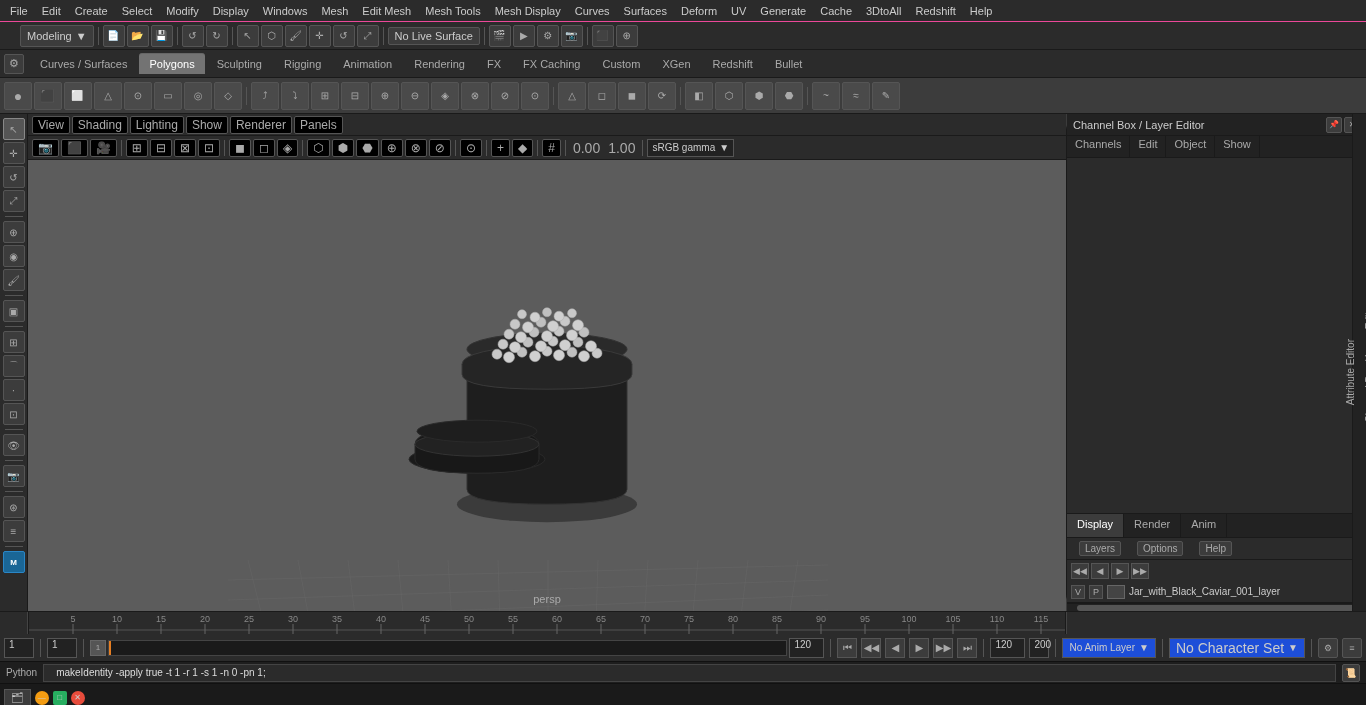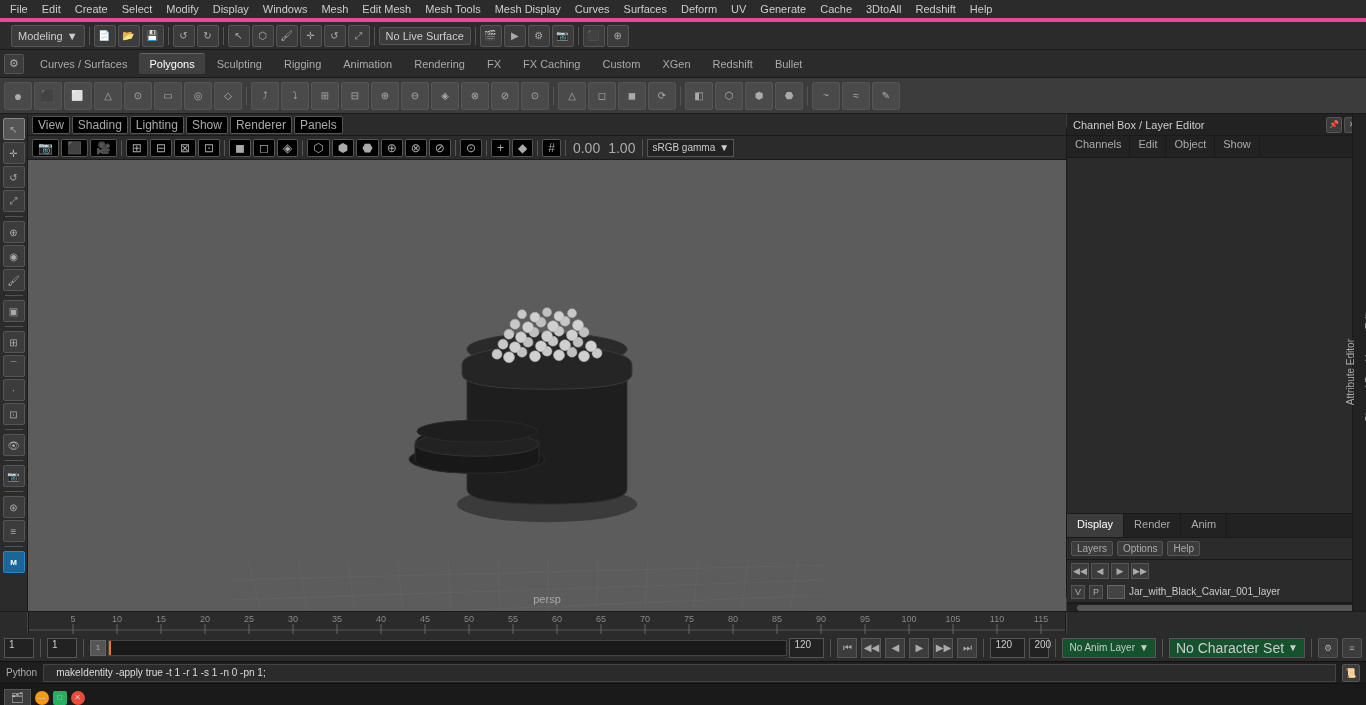--- a/index.html
+++ b/index.html
@@ -1,32 +1,32 @@
 <!DOCTYPE html>
 <html><head>
   <meta charset="utf-8">
   <style>
     * { margin: 0; padding: 0; box-sizing: border-box; }
     body { width: 1366px; height: 705px; background: #3c3c3c; font-family: Arial, sans-serif; font-size: 11px; color: #ccc; overflow: hidden; }
 
     
-    #menu-bar { display: flex; align-items: center; height: 22px; background: #2b2b2b; border-bottom: 4px solid #ec4899; padding: 0 4px; gap: 2px; }
+    #menu-bar { display: flex; align-items: center; height: 22px; background: #2b2b2b; border-bottom: 1px solid #ec4899; padding: 0 4px; gap: 2px; }
     .menu-item { padding: 2px 6px; color: #ccc; cursor: pointer; font-size: 11px; white-space: nowrap; }
 
     
-    #toolbar1 { display: flex; align-items: center; height: 28px; background: #2b2b2b; border-bottom: 1px solid #1a1a1a; padding: 0 11px; gap: 2px; }
+    #toolbar1 { display: flex; align-items: center; height: 28px; background: #2b2b2b; border-bottom: 1px solid #1a1a1a; padding: 0 20px; gap: 2px; }
     .toolbar-btn { width: 22px; height: 22px; background: #3c3c3c; border: 1px solid #555; color: #aaa; display: flex; align-items: center; justify-content: center; cursor: pointer; font-size: 10px; border-radius: 2px; }
     .toolbar-dropdown { height: 22px; background: #3c3c3c; border: 1px solid #555; color: #ccc; padding: 0 6px; font-size: 11px; display: flex; align-items: center; gap: 4px; cursor: pointer; border-radius: 2px; }
     .toolbar-sep { width: 1px; height: 18px; background: #555; margin: 0 2px; }
     .toolbar-label { padding: 2px 6px; background: #3c3c3c; border: 1px solid #555; color: #ccc; font-size: 11px; border-radius: 2px; white-space: nowrap; }
 
     
     #tab-bar { display: flex; align-items: center; height: 28px; background: #2b2b2b; border-bottom: 1px solid #1a1a1a; padding: 0 4px; gap: 2px; }
     .tab { padding: 4px 10px; color: #aaa; cursor: pointer; font-size: 11px; border-radius: 3px 3px 0 0; white-space: nowrap; }
-    .tab.active { background: #404040; color: #fff; border-top: 1px solid #666; }
+    .tab.active { background: #737373; color: #fff; border-top: 1px solid #666; }
     .tab-settings-btn { width: 20px; height: 20px; background: #3c3c3c; border: 1px solid #555; color: #aaa; display: flex; align-items: center; justify-content: center; cursor: pointer; border-radius: 2px; margin-right: 4px; }
 
     
     #main-area { display: flex; height: calc(705px - 22px - 28px - 28px - 28px - 28px); }
 
     
     #left-toolbar { width: 28px; background: #2b2b2b; border-right: 1px solid #1a1a1a; display: flex; flex-direction: column; align-items: center; padding: 4px 2px; gap: 2px; }
     .lt-btn { width: 22px; height: 22px; background: #3c3c3c; border: 1px solid #555; color: #aaa; display: flex; align-items: center; justify-content: center; cursor: pointer; font-size: 10px; border-radius: 2px; }
     .lt-btn.active { background: #555; border-color: #888; }
     .lt-sep { width: 18px; height: 1px; background: #555; margin: 2px 0; }
@@ -45,21 +45,21 @@
 
     
     #right-panel { width: 300px; background: #2b2b2b; border-left: 1px solid #1a1a1a; display: flex; flex-direction: column; border-radius: 17px; }
     #channel-box-header { display: flex; align-items: center; justify-content: space-between; height: 22px; background: #222; border-bottom: 1px solid #1a1a1a; padding: 0 6px; }
     #channel-box-tabs { display: flex; height: 22px; }
     .cb-tab { padding: 2px 8px; color: #aaa; cursor: pointer; font-size: 11px; border-right: 1px solid #1a1a1a; }
     #channel-box-content { flex: 1; background: #2b2b2b; }
     .cb-tab-row { display: flex; height: 24px; background: #222; border-top: 1px solid #1a1a1a; }
     .cb-bottom-tab { padding: 4px 10px; color: #aaa; font-size: 11px; cursor: pointer; border-right: 1px solid #1a1a1a; }
     .cb-bottom-tab.active { background: #3c3c3c; color: #fff; }
-    .cb-options-row { display: flex; align-items: center; height: 22px; background: #2b2b2b; border-top: 1px solid #1a1a1a; padding: 0 4px; gap: 4px; }
+    .cb-options-row { display: flex; align-items: center; height: 22px; background: #2b2b2b; border-top: 1px solid #1a1a1a; padding: 0 12px; gap: 16px; }
     .cb-opt-btn { padding: 1px 5px; background: #3c3c3c; border: 1px solid #555; color: #aaa; font-size: 10px; cursor: pointer; border-radius: 2px; }
     .layer-arrow-row { display: flex; align-items: center; height: 22px; background: #2b2b2b; border-top: 1px solid #1a1a1a; padding: 0 4px; gap: 2px; }
     .la-btn { width: 18px; height: 16px; background: #3c3c3c; border: 1px solid #555; color: #aaa; font-size: 9px; display: flex; align-items: center; justify-content: center; cursor: pointer; }
     .layer-row { display: flex; align-items: center; height: 22px; background: #2b2b2b; border-bottom: 1px solid #1a1a1a; padding: 0 4px; gap: 4px; }
     .layer-v-btn { width: 14px; height: 14px; background: #3c3c3c; border: 1px solid #555; color: #aaa; font-size: 9px; display: flex; align-items: center; justify-content: center; cursor: pointer; }
     .layer-name { flex: 1; color: #ccc; font-size: 11px; }
     .layer-scroll { height: 8px; background: #222; border-top: 1px solid #1a1a1a; position: relative; }
     .layer-scroll-bar { position: absolute; left: 10px; right: 10px; top: 1px; height: 6px; background: #555; border-radius: 3px; }
 
     
@@ -67,21 +67,21 @@
     .ae-label { color: #aaa; font-size: 10px; writing-mode: vertical-lr; transform: rotate(180deg); white-space: nowrap; padding: 4px; }
 
     
     #timeline { height: 28px; background: #2b2b2b; border-top: 1px solid #1a1a1a; display: flex; align-items: center; padding: 0 0; position: relative; }
     #timeline-ruler { flex: 1; height: 28px; background: #2b2b2b; position: relative; overflow: hidden; border-left: 1px solid #1a1a1a; border-right: 1px solid #1a1a1a; }
 
     
     #bottom-bar { height: 28px; background: #2b2b2b; border-top: 1px solid #1a1a1a; display: flex; align-items: center; padding: 0 4px; gap: 4px; }
     .bb-field { height: 20px; background: #222; border: 1px solid #555; color: #ccc; font-size: 10px; padding: 0 4px; }
     .bb-sep { width: 1px; height: 18px; background: #555; margin: 0 2px; }
-    .bb-label-field { height: 20px; background: #14532d; border: 1px solid #555; color: #ccc; font-size: 10px; padding: 0 6px; display: flex; align-items: center; cursor: pointer; }
+    .bb-label-field { height: 20px; background: #1d4ed8; border: 1px solid #555; color: #ccc; font-size: 10px; padding: 0 6px; display: flex; align-items: center; cursor: pointer; }
     .bb-icon-btn { width: 20px; height: 20px; background: #3c3c3c; border: 1px solid #555; color: #aaa; display: flex; align-items: center; justify-content: center; cursor: pointer; font-size: 9px; border-radius: 2px; }
 
     
     #python-bar { height: 22px; background: #1e1e1e; border-top: 1px solid #111; display: flex; align-items: center; padding: 0 6px; gap: 6px; }
     .py-label { color: #aaa; font-size: 10px; }
     .py-input { flex: 1; height: 18px; background: #2b2b2b; border: 1px solid #444; color: #ddd; font-size: 10px; padding: 0 12px; }
     .wc-btn { width: 14px; height: 14px; border-radius: 50%; display: flex; align-items: center; justify-content: center; cursor: pointer; font-size: 8px; }
     .wc-close { background: #e74c3c; }
     .wc-min { background: #f39c12; }
     .wc-max { background: #27ae60; }

